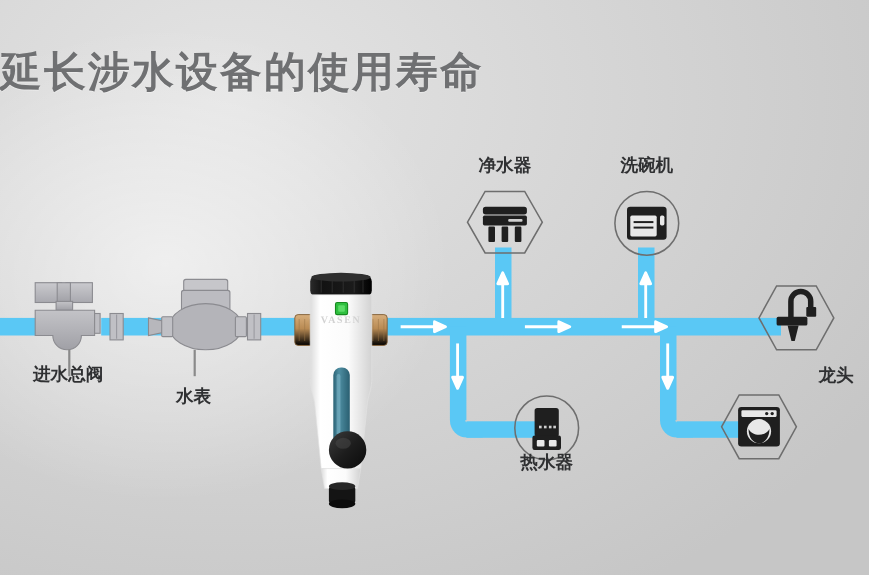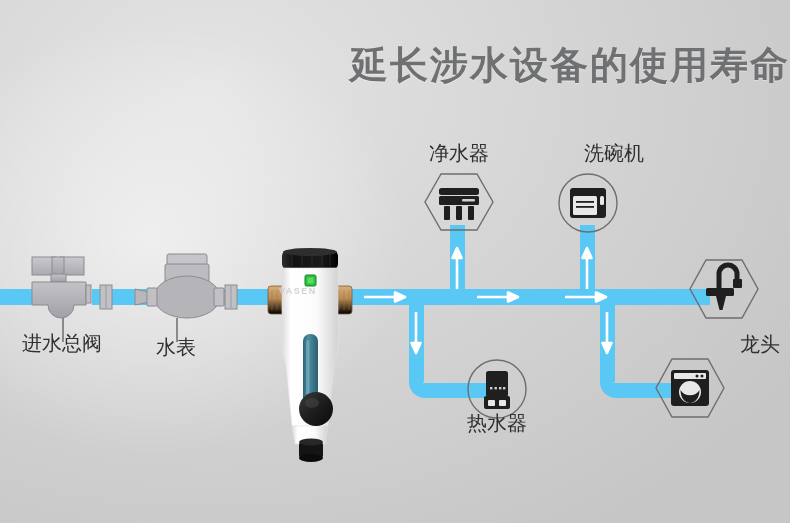--- a/index.html
+++ b/index.html
@@ -10,49 +10,50 @@
   }
   #stage{
     position:relative;width:790px;height:523px;
     background:
       radial-gradient(ellipse 360px 300px at 150px 240px, rgba(255,255,255,0.55) 0%, rgba(255,255,255,0.22) 45%, rgba(255,255,255,0.0) 72%),
       radial-gradient(ellipse 700px 520px at 210px 90px, #e4e4e4 0%, #d8d8d8 40%, #cfcfcf 70%, #c6c6c6 100%);
     overflow:hidden;
   }
   
   #title{
-    position:absolute;left:0;top:40px;width:790px;text-align:right;
+    position:absolute;left:0;top:40px;width:790px;text-align:left;
     font-size:38px;font-weight:700;color:#6f7072;letter-spacing:2px;
     text-shadow:0 1px 0 rgba(255,255,255,.35);
   }
   
   .pipe{position:absolute;background:#5ac8f5;}
   .elbow{position:absolute;border:14px solid #5ac8f5;background:transparent;}
   
   .arr{position:absolute;}
   .arr svg{display:block;}
   
   .lbl{
-    position:absolute;font-size:20px;font-weight:400;color:#2f3032;
+    position:absolute;font-size:16px;font-weight:700;color:#2f3032;
     white-space:nowrap;text-align:center;
   }
   .leader{position:absolute;width:1.5px;background:#8a8a8a;}
   
   .node{position:absolute;}
   .node svg{display:block;overflow:visible;}
   
   .metal{position:absolute;}
   .metal svg{display:block;overflow:visible;}
   
   #filter{position:absolute;left:268px;top:248px;width:84px;height:215px;}
   #filter svg{display:block;overflow:visible;}
   .brand{
-    position:absolute;left:279px;top:286px;width:62px;text-align:left;
+    position:absolute;left:279px;top:286px;width:62px;text-align:center;
     font-size:9px;letter-spacing:1.5px;color:#d2d2d2;font-weight:700;
     pointer-events:none;
+    font-family:Liberation Serif, serif;
   }
 </style>
 </head>
 <body>
 
 <div id="stage">
 
   <div id="title">延长涉水设备的使用寿命</div>
 
   <div class="pipe" style="left:0px;top:289px;width:40px;height:16px;"></div>
@@ -162,21 +163,21 @@
   <div class="metal" style="left:225px;top:285px;">
     <svg width="12" height="24" viewBox="0 0 12 24">
       <rect x="0" y="0" width="12" height="24" fill="#c0c0c5" stroke="#8b8b90" stroke-width="1"></rect>
       <line x1="6" y1="1" x2="6" y2="23" stroke="#9a9aa0" stroke-width="1"></line>
     </svg>
   </div>
 
   <div class="leader" style="left:62px;top:318px;height:24px;"></div>
   <div class="leader" style="left:176px;top:318px;height:24px;"></div>
   <div class="lbl" style="left:2px;top:330px;width:120px;">进水总阀</div>
-  <div class="lbl" style="left:136px;top:334px;width:80px;">水表</div>
+  <div class="lbl" style="left:136px;top:350px;width:80px;">水表</div>
 
   <div id="filter">
     <svg width="84" height="215" viewBox="0 0 84 215">
       <defs>
         <linearGradient id="bodyg" x1="0" y1="0" x2="1" y2="0">
           <stop offset="0" stop-color="#dcdcdc"></stop>
             <stop offset="0.16" stop-color="#ffffff"></stop>
           <stop offset="0.62" stop-color="#fbfbfb"></stop>
             <stop offset="1" stop-color="#d2d2d2"></stop>
         </linearGradient>
@@ -272,21 +273,21 @@
         <rect x="16" y="16" width="40" height="7" rx="2.5"></rect>
         <rect x="16" y="24" width="40" height="9" rx="1.5"></rect>
         <rect x="39" y="27" width="13" height="2.6" rx="1" fill="#d0d0d0"></rect>
         <rect x="21" y="34" width="6" height="14" rx="1"></rect>
         <rect x="33" y="34" width="6" height="14" rx="1"></rect>
         <rect x="45" y="34" width="6" height="14" rx="1"></rect>
       </g>
     </svg>
   </div>
 
-  <div class="lbl" style="left:569px;top:140px;width:90px;">洗碗机</div>
+  <div class="lbl" style="left:543px;top:140px;width:90px;">洗碗机</div>
   <div class="node" style="left:557px;top:172px;">
     <svg width="62" height="62" viewBox="0 0 62 62">
       <circle cx="31" cy="31" r="29" fill="none" stroke="#6e6e6e" stroke-width="1.4"></circle>
       <g fill="#1f1f1f">
         <rect x="13" y="16" width="36" height="30" rx="3"></rect>
         <rect x="16" y="24" width="24" height="19" rx="1.5" fill="#e8e8e8"></rect>
         <rect x="19" y="29" width="18" height="1.8" fill="#1f1f1f"></rect>
         <rect x="19" y="34" width="18" height="1.8" fill="#1f1f1f"></rect>
         <rect x="43" y="24" width="4" height="9" rx="1.5" fill="#e8e8e8"></rect>
       </g>

